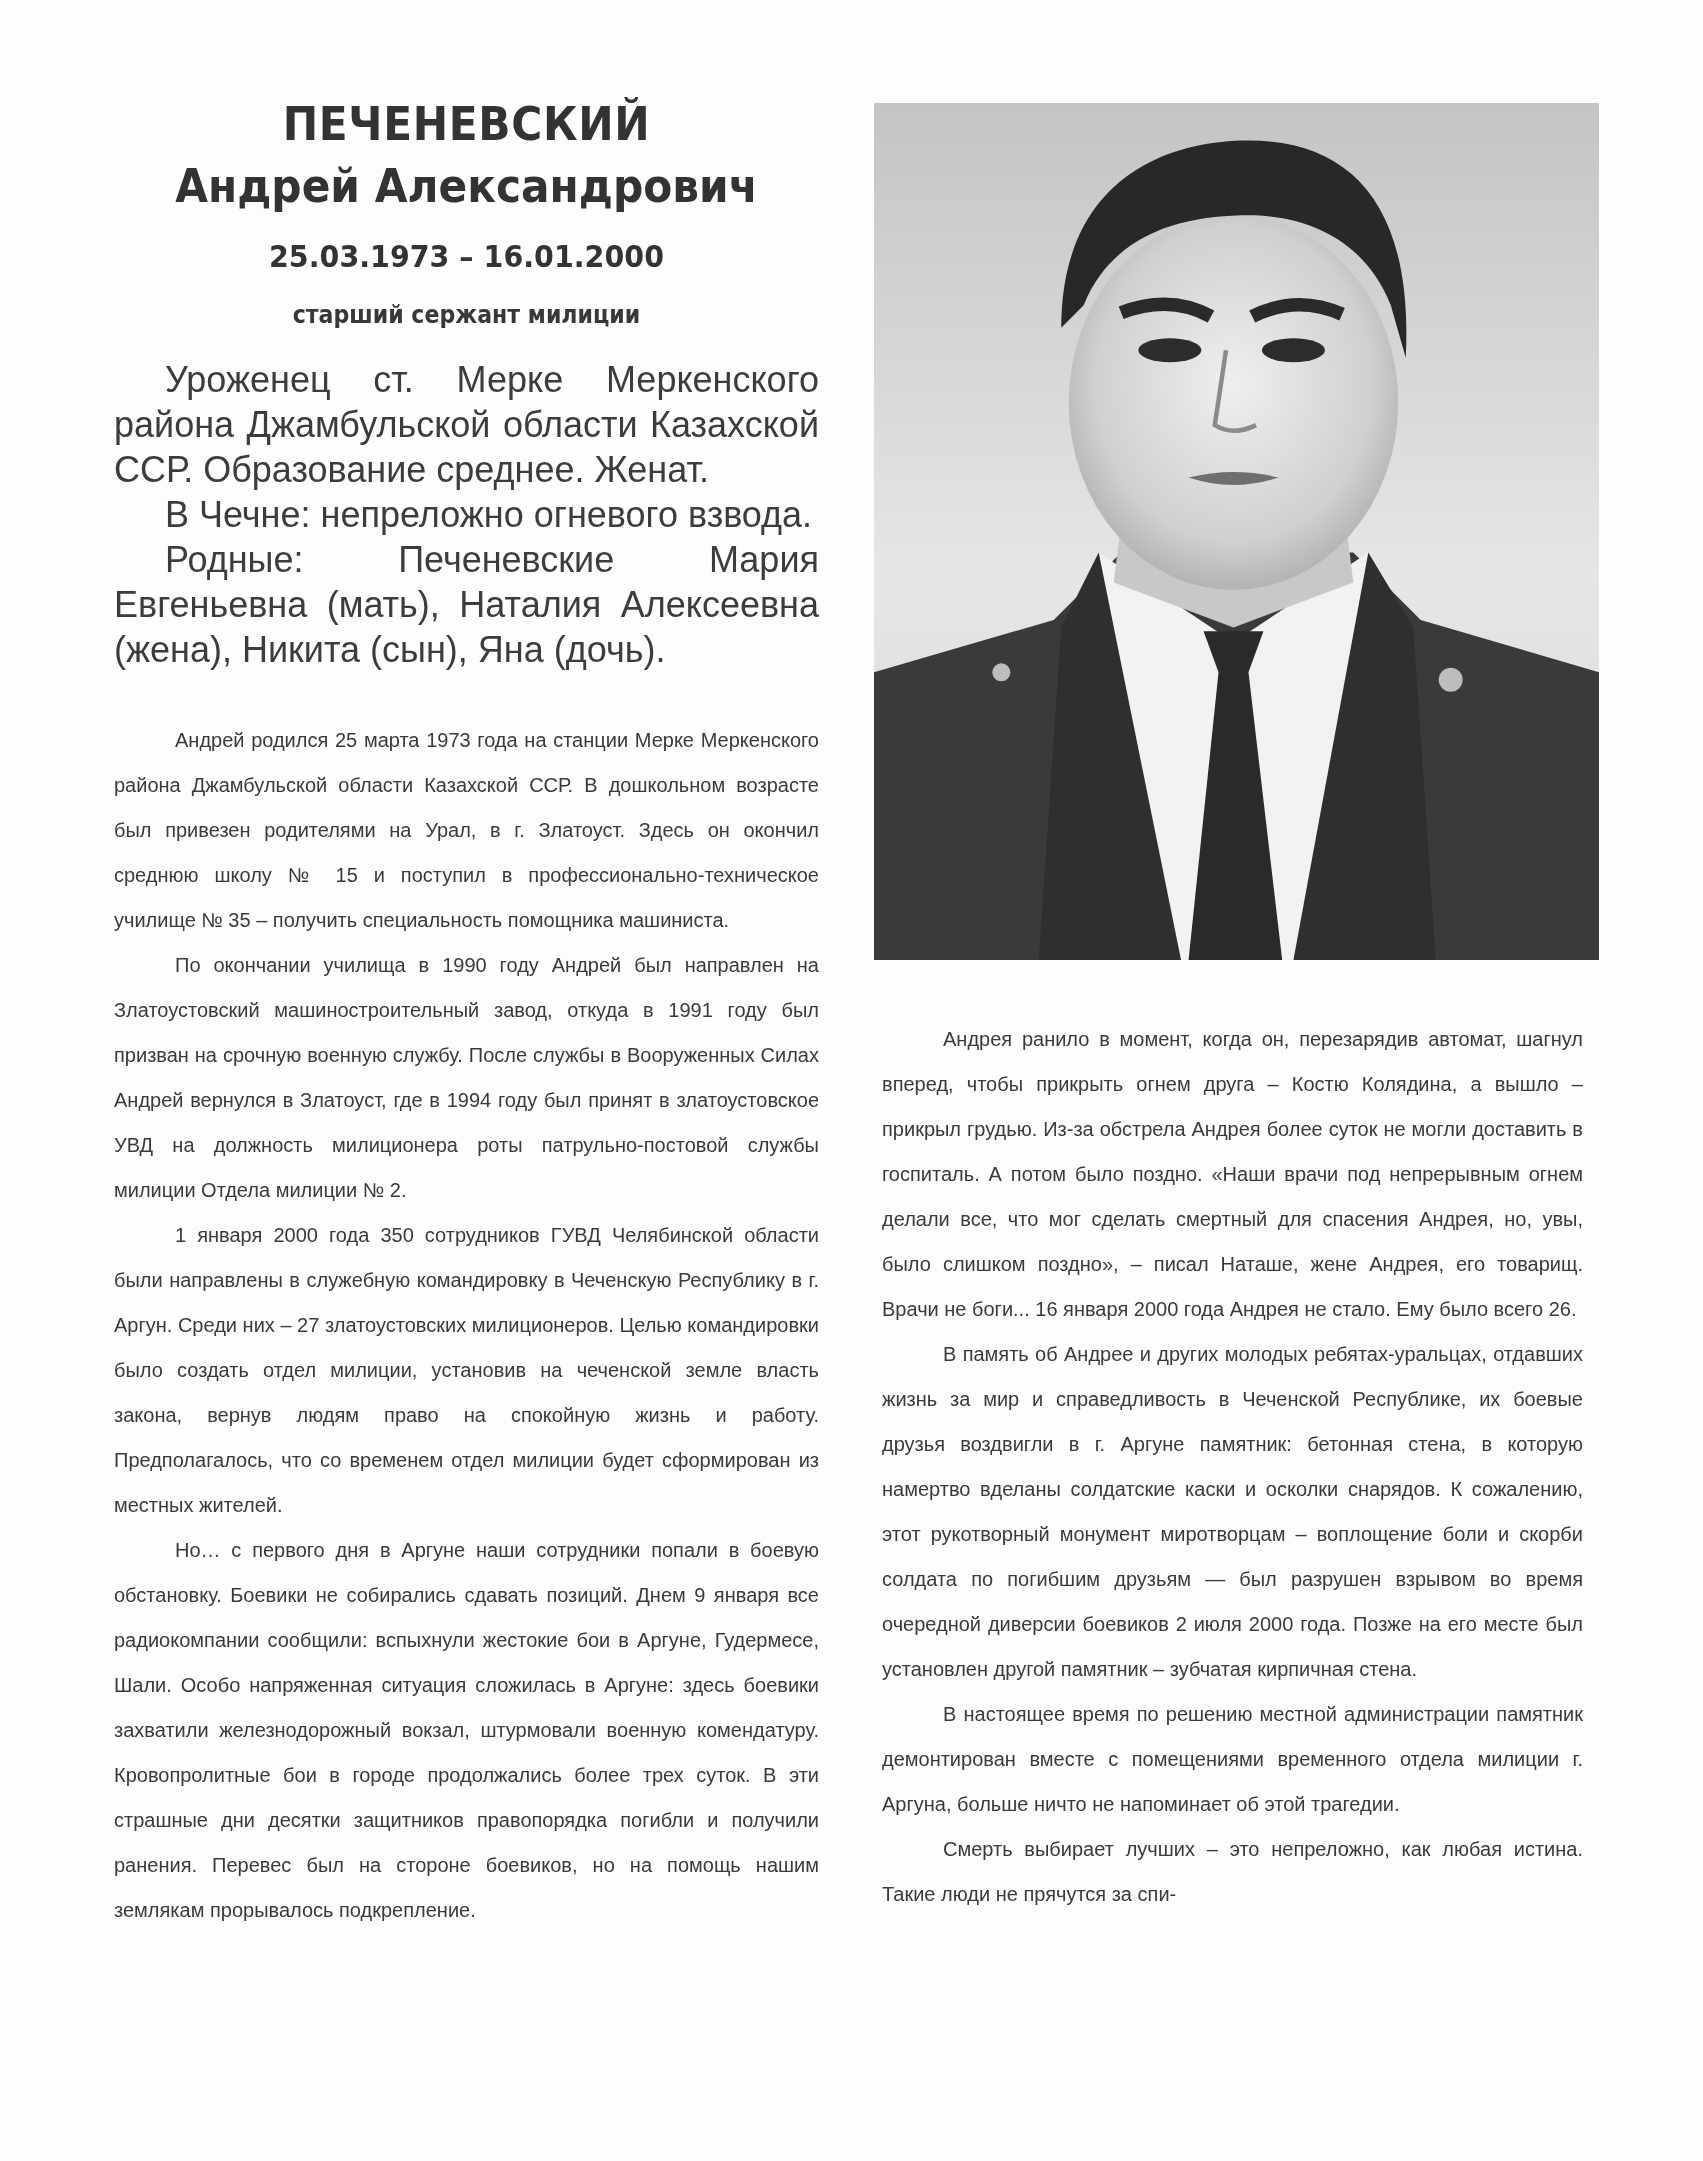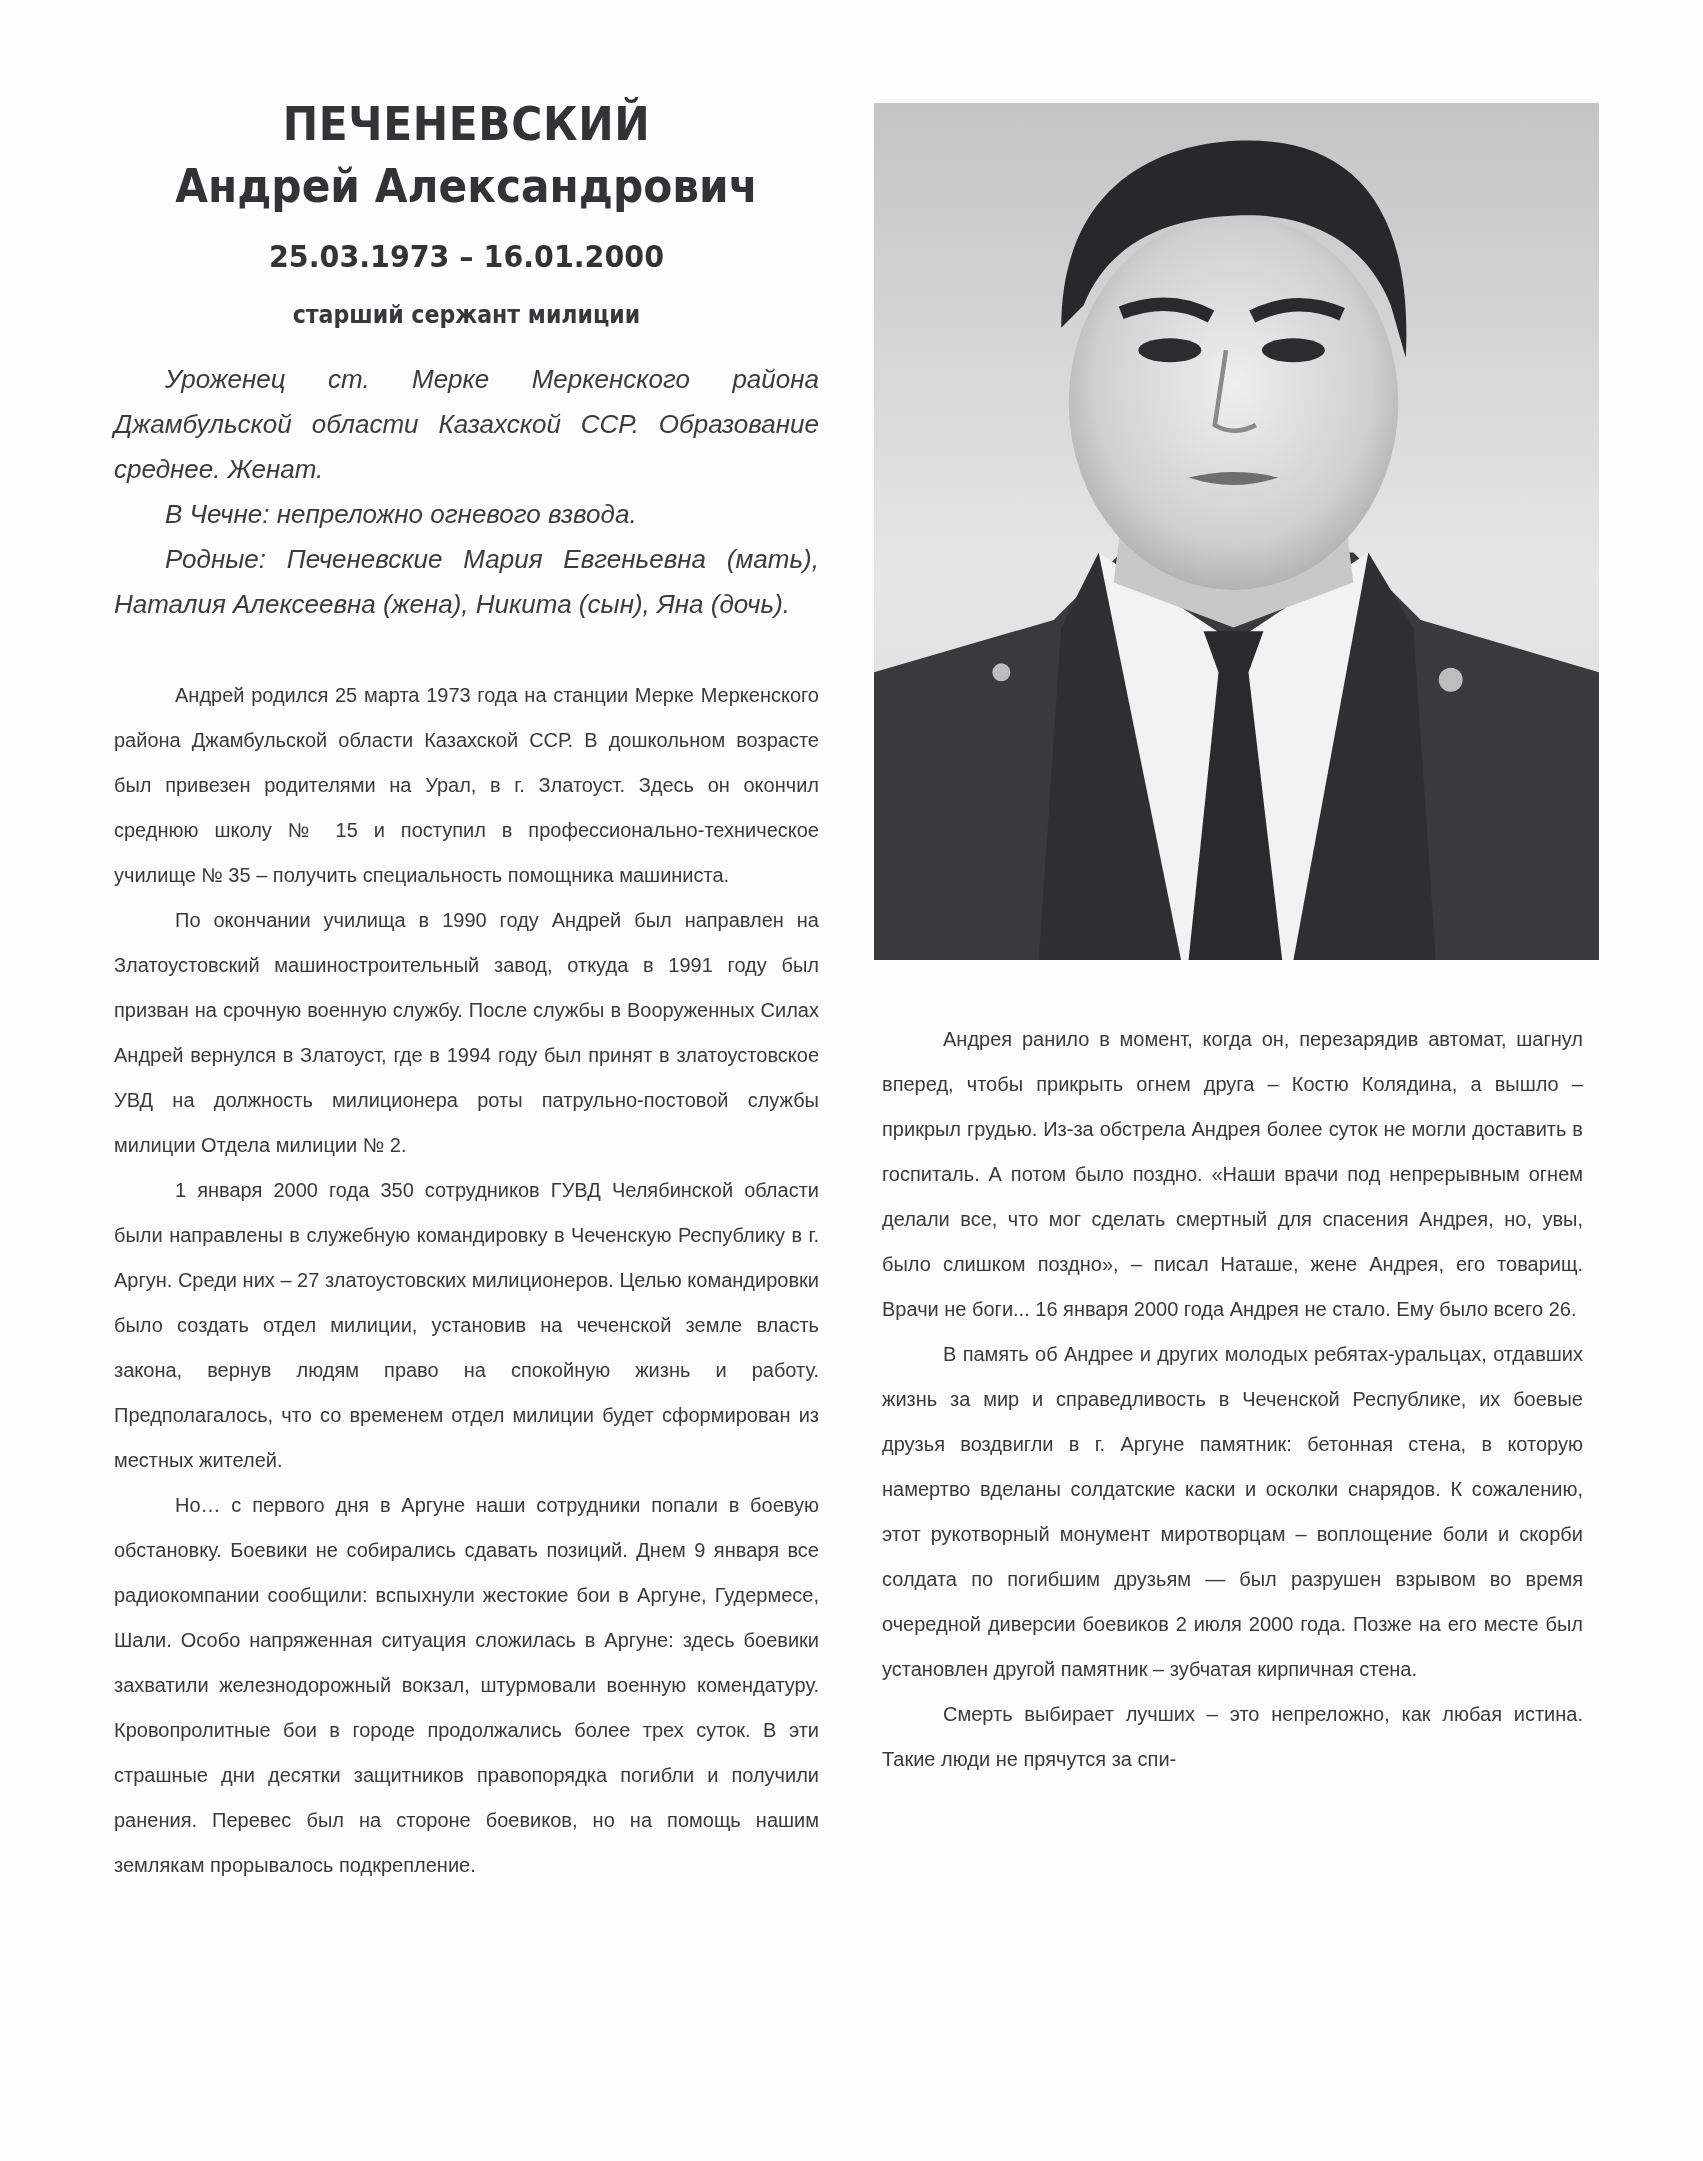--- a/index.html
+++ b/index.html
@@ -23,21 +23,21 @@
   .dates {
     text-align: center; font-weight: bold; font-size: 31px; line-height: 45px;
     margin-top: 15px; color: #333336; font-family: "DejaVu Sans", sans-serif; transform: scaleX(0.92);
   }
   .rank {
     text-align: center; font-weight: bold; font-size: 24px; line-height: 37px;
     margin-top: 18px; color: #38383a; font-family: "DejaVu Sans", sans-serif; transform: scaleX(0.92);
   }
   .bio { margin-top: 22.5px; }
   .bio p {
-    margin: 0; font-style: italic; font-size: 26px; line-height: 45px;
+    margin: 0; font-size: 36px; line-height: 45px;
     text-align: justify; text-indent: 51px; color: #3c3c3e;
     font-family: "Liberation Sans", sans-serif;
   }
   .story { margin-top: 46px; }
   .story p, .col-right p {
     margin: 0; font-size: 20px; line-height: 45px; text-align: justify;
     text-indent: 61px; color: #3a3a3c;
     font-family: "Liberation Sans", sans-serif;
   }
   .photo {
@@ -109,15 +109,16 @@
     <path d="M505 285 Q565 255 625 282" stroke="#2a2a2c" stroke-width="18" fill="none"></path>
 
     <path d="M470 330 L455 430 Q480 445 510 430" stroke="#8a8a8a" stroke-width="6" fill="none"></path>
     <path d="M420 500 Q480 485 540 500 Q480 520 420 500 Z" fill="#6e6e6e"></path>
   </svg>
 </div>
 
 <div class="col-right">
   <p>Андрея ранило в момент, когда он, перезарядив автомат, шагнул вперед, чтобы прикрыть огнем друга – Костю Колядина, а вышло – прикрыл грудью. Из-за обстрела Андрея более суток не могли доставить в госпиталь. А потом было поздно. «Наши врачи под непрерывным огнем делали все, что мог сделать смертный для спасения Андрея, но, увы, было слишком поздно», – писал Наташе, жене Андрея, его товарищ. Врачи не боги... 16 января 2000 года Андрея не стало. Ему было всего 26.</p>
   <p>В память об Андрее и других молодых ребятах-уральцах, отдавших жизнь за мир и справедливость в Чеченской Республике, их боевые друзья воздвигли в г. Аргуне памятник: бетонная стена, в которую намертво вделаны солдатские каски и осколки снарядов. К сожалению, этот рукотворный монумент миротворцам – воплощение боли и скорби солдата по погибшим друзьям — был разрушен взрывом во время очередной диверсии боевиков 2 июля 2000 года. Позже на его месте был установлен другой памятник – зубчатая кирпичная стена.</p>
+  <p>В настоящее время по решению местной администрации памятник демонтирован вместе с помещениями временного отдела милиции г. Аргуна, больше ничто не напоминает об этой трагедии.</p>
   <p>Смерть выбирает лучших – это непреложно, как любая истина. Такие люди не прячутся за спи-</p>
 </div>
 
 
 </body></html>

